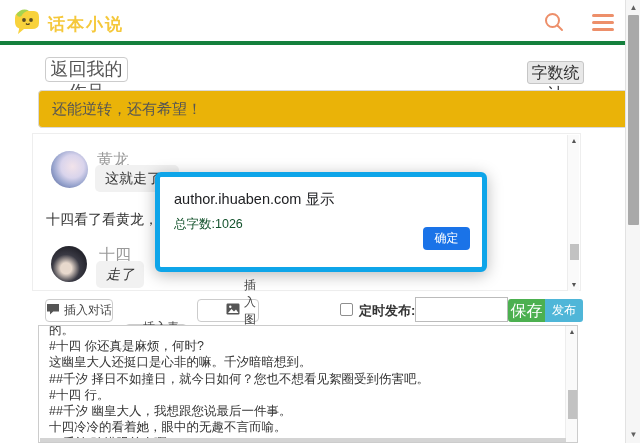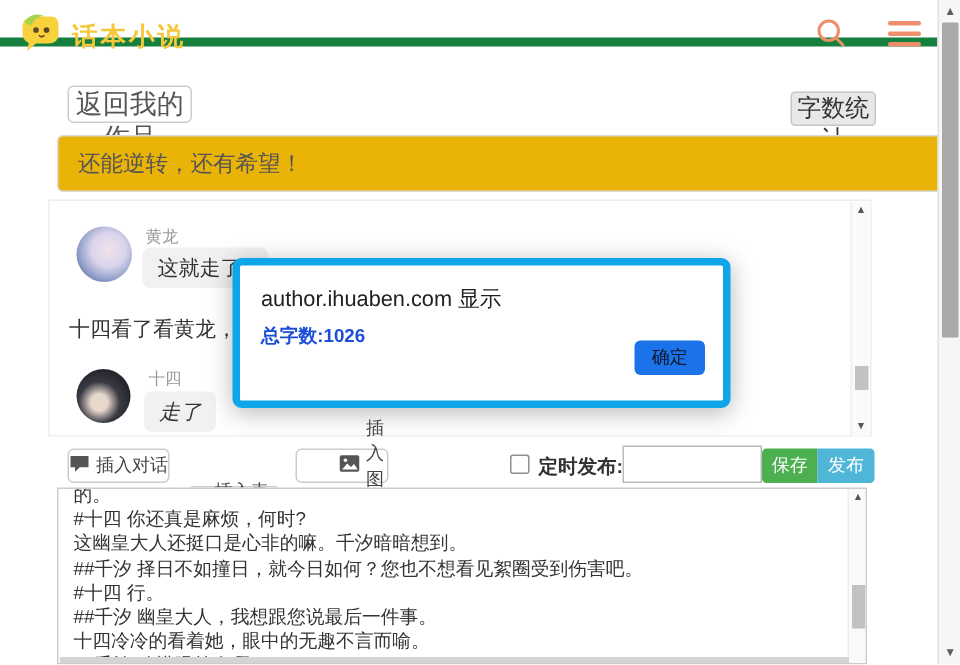--- a/index.html
+++ b/index.html
@@ -1,22 +1,22 @@
 <!DOCTYPE html>
 <html><head>
 <meta charset="utf-8">
 <style>
   * { margin:0; padding:0; box-sizing:border-box; }
   html,body { width:640px; height:443px; overflow:hidden; background:#fff;
     font-family:"Liberation Sans","DejaVu Sans",sans-serif; }
   .page { position:relative; width:640px; height:443px; background:#fff; overflow:hidden; }
 
   
-  .header { position:absolute; left:0; top:0; width:625px; height:31px; background:#fff;
-    border-bottom:6px solid #15803d; }
+  .header { position:absolute; left:0; top:0; width:625px; height:45px; background:#fff;
+    border-bottom:4px solid #15803d; }
   .logo { position:absolute; left:12px; top:8px; display:flex; align-items:center; }
   .logo-text { margin-left:6px; font-size:17px; font-weight:bold; color:#f5c83b; letter-spacing:2px; }
   .icon-search { position:absolute; left:543px; top:11px; cursor:pointer; }
   .icon-menu { position:absolute; left:592px; top:14px; width:22px; cursor:pointer; }
   .icon-menu div { height:2.5px; background:#ed8f6a; border-radius:2px; margin-bottom:4.5px; }
 
   
   .btn-back { position:absolute; left:45px; top:57px; width:83px; height:25px;
     background:#fff; border:1px solid #ccc; border-radius:4px; font-size:18px; color:#555;
     line-height:23px; text-align:center; cursor:pointer; }
@@ -30,21 +30,21 @@
     padding:0 13px; outline:none; font-family:inherit; background:#eab308; }
 
   
   .chat-panel { position:absolute; left:32px; top:133px; width:549px; height:158px;
     border:1px solid #eee; background:#fff; }
   .avatar { position:absolute; border-radius:50%; }
   .avatar-1 { left:18px; top:17px; width:37px; height:37px;
     background:radial-gradient(circle at 58% 42%, #f2e3ea 0%, #d9d4ec 38%, #9aa6cf 62%, #46548c 100%); }
   .avatar-2 { left:18px; top:112px; width:36px; height:36px;
     background:radial-gradient(circle at 42% 62%, #e8d9cd 18%, #3a3a44 45%, #23232b 72%, #dfe2e6 100%); }
-  .msg-name { position:absolute; font-size:11px; color:#999; }
+  .msg-name { position:absolute; font-size:16px; color:#999; }
   .name-1 { left:64px; top:16px; }
   .name-2 { left:66px; top:111px; }
   .bubble { position:absolute; background:#f1f1f1; border-radius:5px; font-size:14px; color:#333;
     padding:5px 10px; line-height:17px; }
   .bubble-1 { left:62px; top:31px; }
   .bubble-2 { left:63px; top:127px;font-style:italic; }
   .narration { position:absolute; left:13px; top:77px; font-size:14px; color:#333; }
 
   
   .v-scroll { position:absolute; width:12px; background:#fafafa; border-left:1px solid #ededed; }
@@ -62,21 +62,21 @@
     justify-content:center; gap:4px; cursor:pointer; }
   .tb-dialogue { left:45px; width:68px; }
   .tb-emoji { left:125px; width:62px;margin-top:25px; }
   .tb-image { left:197px; width:62px;padding-left:28px; }
   .schedule-check { position:absolute; left:340px; top:303px; width:13px; height:13px;
     border:1px solid #8f8f8f; border-radius:2px; background:#fff; cursor:pointer; }
   .schedule-label { position:absolute; left:359px; top:302px; font-size:13px; font-weight:bold; color:#333; }
   .schedule-input { position:absolute; left:415px; top:297px; width:93px; height:25px;
     border:1px solid #bbb; background:#fff; outline:none; font-family:inherit; font-size:12px; padding:0 6px; }
   .btn-save { position:absolute; left:508px; top:299px; width:37px; height:23px; border:none;
-    background:#4cb050; color:#fff; font-size:12px; border-radius:3px 0 0 3px; line-height:23px;
+    background:#4cb050; color:#fff; font-size:16px; border-radius:3px 0 0 3px; line-height:23px;
     text-align:center; cursor:pointer; }
   .btn-publish { position:absolute; left:545px; top:299px; width:38px; height:23px; border:none;
     background:#4fb6d8; color:#fff; font-size:12px; border-radius:0 3px 3px 0; line-height:23px;
     text-align:center; cursor:pointer; }
 
   
   .editor { position:absolute; left:38px; top:325px; width:540px; height:118px;
     border:1px solid #ccc; background:#fff; overflow:hidden; cursor:text; }
   .editor-content { position:absolute; left:0; top:-6px; width:515px; padding:2px 10px;
     font-size:12.5px; line-height:16.2px; color:#333; white-space:pre-wrap; }
@@ -92,23 +92,23 @@
   .browser-scroll .arr-up { top:1px; }
   .browser-scroll .arr-dn { bottom:1px; }
   .browser-scroll .thumb { position:absolute; left:2px; top:15px; width:11px; height:210px;
     background:#a9a9a9; border-radius:1px; cursor:pointer; }
 
   
   .alert-dialog { position:absolute; left:155px; top:172px; width:332px; height:100px;
     background:#fff; border:5px solid #0ea5e9; border-radius:6px;
     box-shadow:0 3px 16px rgba(0,0,0,0.28); z-index:10; }
   .alert-title { position:absolute; left:14px; top:13px; font-size:14.5px; color:#202124; }
-  .alert-message { position:absolute; left:14px; top:39px; font-size:12.5px; color:#1d4ed8;font-weight:bold; }
+  .alert-message { position:absolute; left:14px; top:39px; font-size:12.5px; color:#14532d; }
   .alert-ok { position:absolute; right:12px; bottom:17px; width:47px; height:23px;
-    background:#1a73e8; color:#0f172a; border:none; border-radius:4px; font-size:12px;
+    background:#1a73e8; color:#ffffff; border:none; border-radius:4px; font-size:12px;
     line-height:23px; text-align:center; cursor:pointer; }
 </style>
 </head>
 <body>
 
 <div class="page">
 
   <div class="header">
     <div class="logo">
       <span>

